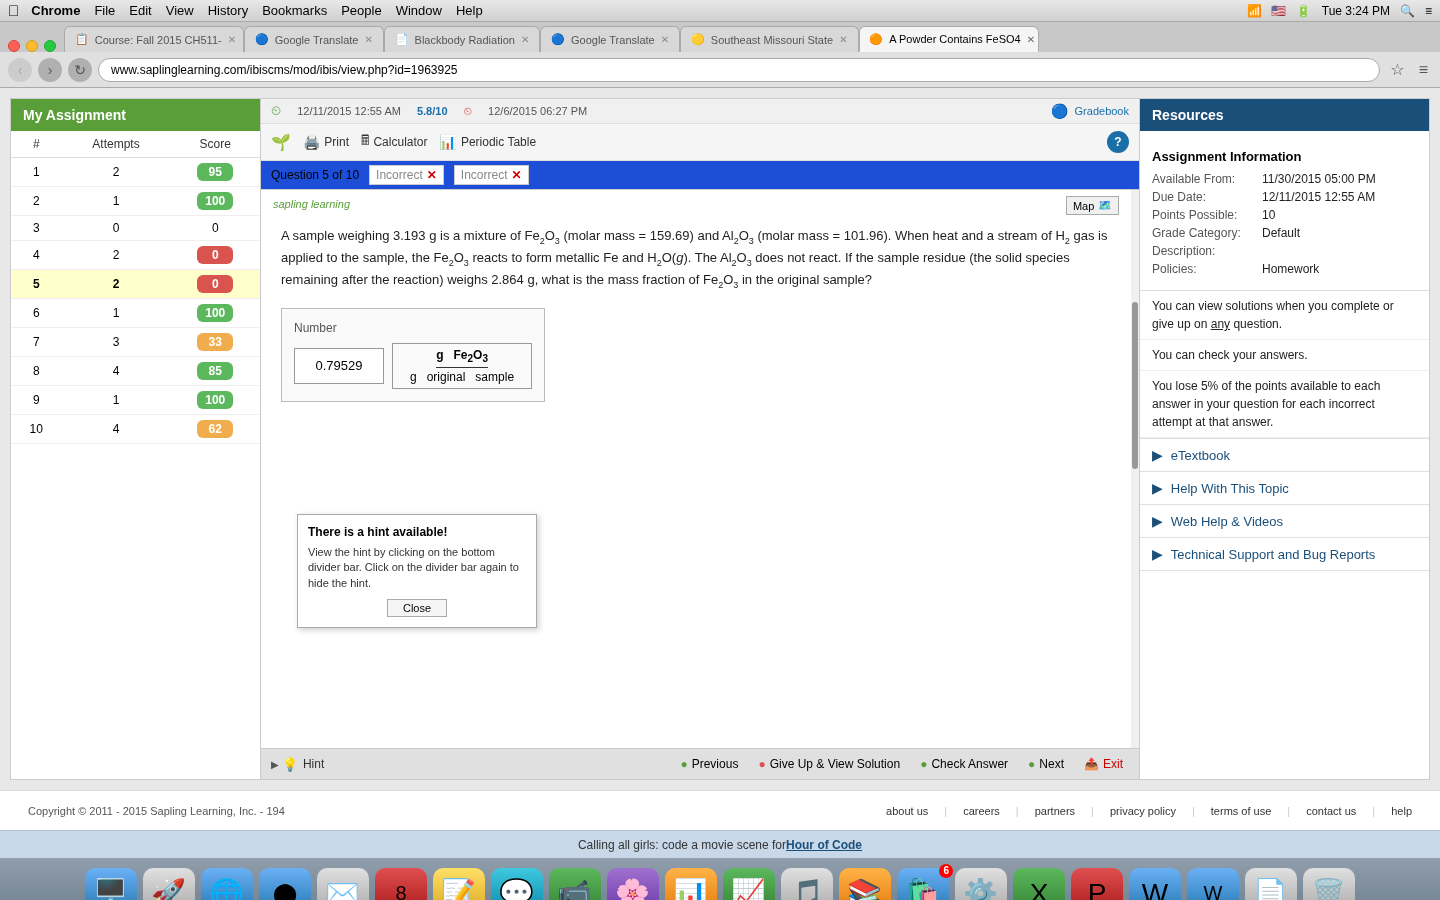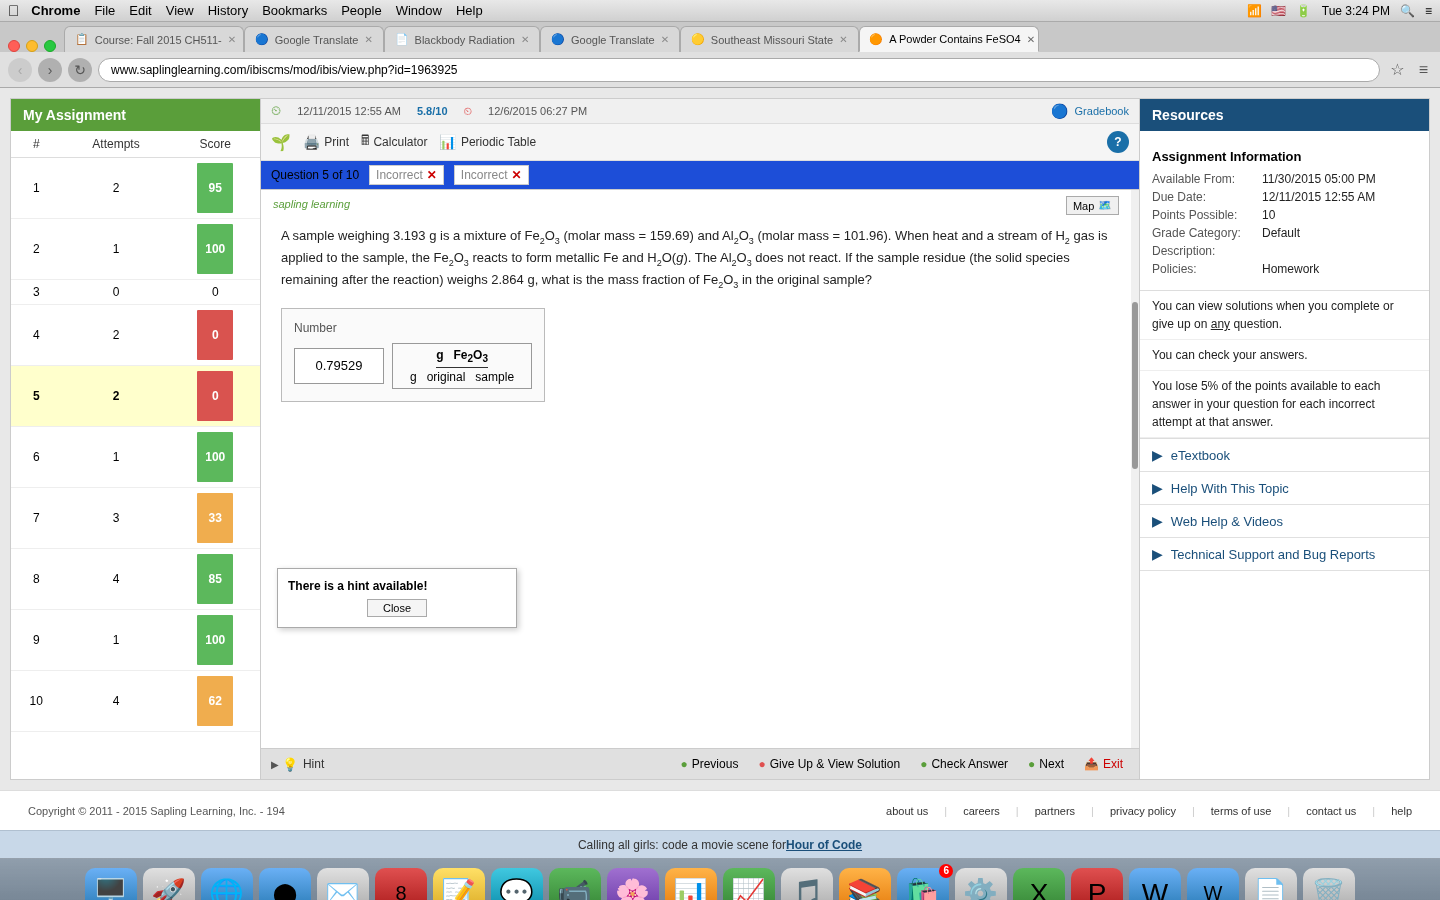--- a/index.html
+++ b/index.html
@@ -126,22 +126,22 @@
       font-weight: normal;
     }
     #assignment-table td {
       padding: 5px 8px;
       text-align: center;
       border-bottom: 1px solid #eee;
     }
     #assignment-table tr.selected { background: #ffffcc; }
     .score-badge {
       display: inline-block;
-      padding: 18px 8px;
-      border-radius: 1px;
+      padding: 2px 8px;
+      border-radius: 6px;
       color: white;
       font-weight: bold;
       font-size: 12px;
       min-width: 36px;
       text-align: center;
     }
     .score-green { background: #5cb85c; }
     .score-red { background: #d9534f; }
     .score-yellow { background: #f0ad4e; }
 
@@ -250,21 +250,21 @@
       padding-bottom: 2px;
       margin-bottom: 2px;
       font-size: 12px;
       font-weight: bold;
     }
     .fraction-bottom { font-size: 12px; }
 
     #hint-popup {
       position: absolute;
       bottom: 120px;
-      left: 16px;
+      left: 36px;
       width: 240px;
       border: 1px solid #aaa;
       background: white;
       padding: 10px;
       font-size: 11px;
       box-shadow: 2px 2px 6px rgba(0,0,0,0.2);
     }
     #hint-popup .hint-title { font-weight: bold; margin-bottom: 6px; font-size: 12px; }
     #hint-popup .hint-text { color: #333; margin-bottom: 8px; line-height: 1.4; }
     #hint-popup .close-btn {
@@ -660,20 +660,21 @@
           <div class="answer-fraction">
             <div class="fraction-top">g &nbsp; Fe<sub>2</sub>O<sub>3</sub></div>
             <div class="fraction-bottom">g &nbsp; original &nbsp; sample</div>
           </div>
         </div>
       </div>
 
       
       <div id="hint-popup">
         <div class="hint-title">There is a hint available!</div>
+        <div class="hint-text">View the hint by clicking on the bottom divider bar. Click on the divider bar again to hide the hint.</div>
         <button class="close-btn">Close</button>
       </div>
 
       <div class="scroll-track">
         <div class="scroll-thumb" style="top:20%; height:30%;"></div>
       </div>
     </div>
 
     <div id="bottom-nav">
       <div class="hint-bar">

